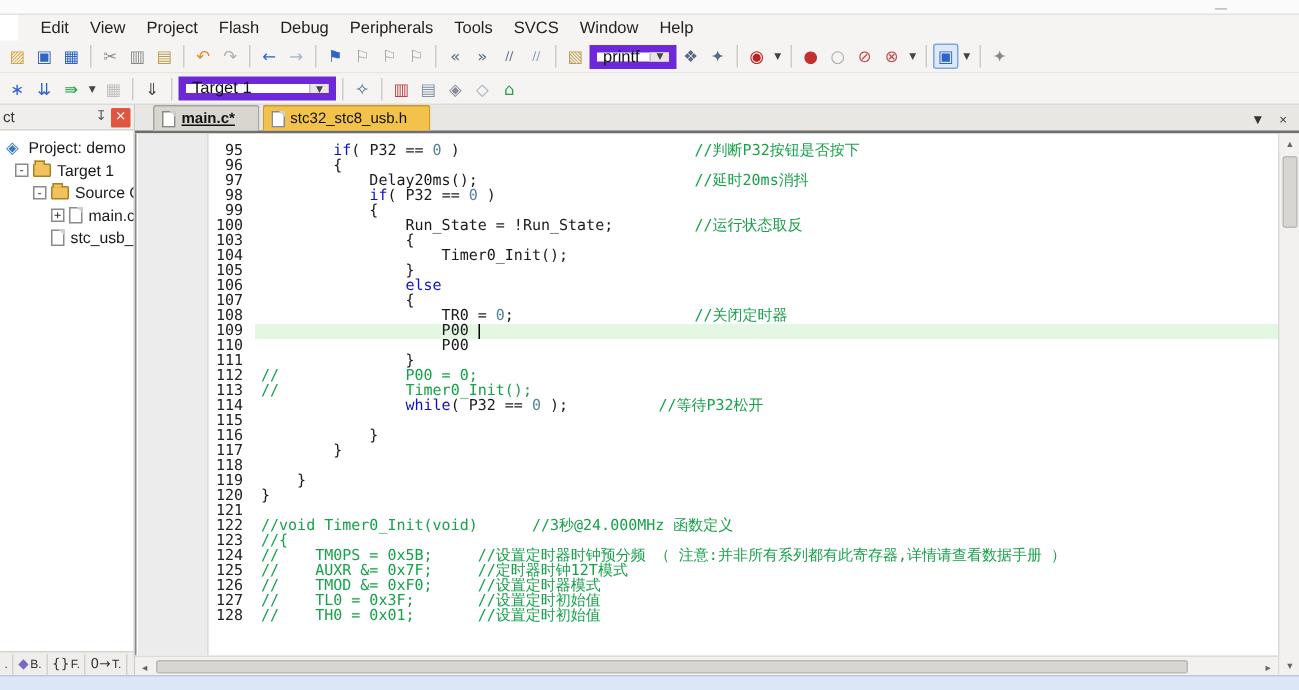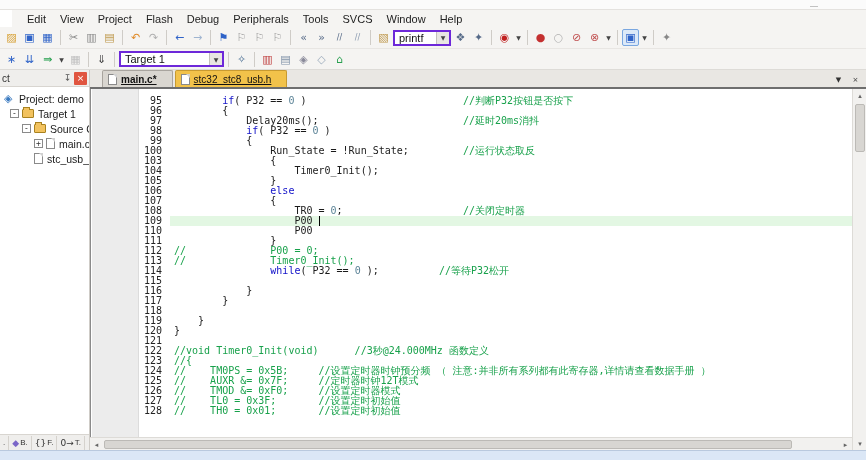--- a/index.html
+++ b/index.html
@@ -16,21 +16,21 @@
   .menu-item { font-size:11px; color:#222; padding:1px 7px; cursor:default; }
 
   
   .toolbar { position:absolute; left:0; width:866px; background:#f5f4f2; display:flex; align-items:center; gap:1px; padding-left:3px; }
   #toolbar1 { top:27px; height:22px; border-bottom:1px solid #e8e6e3; }
   #toolbar2 { top:49px; height:21px; border-bottom:1px solid #dddbd7; }
   .tb-sep { width:1px; height:15px; background:#cfccc7; margin:0 3px; }
   .ic { width:17px; height:17px; display:flex; align-items:center; justify-content:center; font-size:11px; line-height:17px; border:1px solid transparent; border-radius:2px; cursor:default; font-family:"DejaVu Sans", sans-serif; }
   .ic.hl { background:#dce9f8; border-color:#7aa7e0; }
   .dd-arrow { width:9px; height:17px; font-size:6px; color:#444; display:flex; align-items:center; justify-content:center; cursor:default; font-family:"DejaVu Sans", sans-serif;}
-  .combo { height:16px; background:#fff; border:2px solid #6d28d9; display:flex; align-items:center; font-size:11px; color:#111; }
+  .combo { height:16px; background:#fff; border:5px solid #6d28d9; display:flex; align-items:center; font-size:11px; color:#111; }
   .combo .combo-text { flex:1; padding:0 4px; white-space:nowrap; overflow:hidden; }
   .combo .combo-dd { width:13px; height:100%; background:#e8e6e2; border-left:1px solid #c2c0bc; font-size:6px; color:#444; display:flex; align-items:center; justify-content:center; font-family:"DejaVu Sans", sans-serif; }
 
   
   #sidebar { position:absolute; left:0; top:70px; width:90px; height:380px; background:#fff; border-right:1px solid #cfccc7; }
   #sidebar-header { height:17px; background:#efeeec; border-bottom:1px solid #d8d5d0; display:flex; align-items:center; font-size:10px; color:#333; padding:0 2px; }
   #sidebar-header .sh-title { flex:1; }
   #sidebar-header .sh-btn { width:13px; height:13px; display:flex; align-items:center; justify-content:center; font-size:9px; color:#555; font-family:"DejaVu Sans", sans-serif; }
   #sidebar-header .sh-close { background:#e05540; color:#fff; border-radius:1px; font-size:9px; }
   #tree { position:absolute; top:17px; left:0; right:0; bottom:16px; overflow:hidden; padding-top:4px; }
@@ -42,21 +42,21 @@
   .ic-page:after { content:""; position:absolute; right:-1px; top:-1px; border-style:solid; border-width:0 4px 4px 0; border-color:transparent #d0d0d0 transparent transparent; }
   .ic-proj { width:11px; height:11px; margin-right:4px; flex:none; color:#3a7ac0; font-size:11px; line-height:11px; font-family:"DejaVu Sans", sans-serif;}
   #side-tabs { position:absolute; left:0; bottom:0; right:0; height:16px; background:#efeeec; border-top:1px solid #d8d5d0; display:flex; align-items:center; }
   .side-tab { display:flex; align-items:center; height:14px; padding:0 3px; font-size:8px; color:#333; border-right:1px solid #d5d2cd; cursor:default; }
   .side-tab .st-ic { font-size:9px; margin-right:1px; font-family:"DejaVu Sans", sans-serif; }
 
   
   #editor { position:absolute; left:90px; top:70px; width:776px; height:380px; }
   #tabbar { position:absolute; left:0; top:0; width:776px; height:19px; background:#e9e7e3; border-bottom:2px solid #6e6e6e; display:flex; align-items:flex-end; padding-left:12px; }
   .doc-tab { height:17px; display:flex; align-items:center; padding:0 15px 0 5px; font-size:10px; color:#111; border:1px solid #a8a49e; border-bottom:none; border-radius:2px 2px 0 0; margin-right:2px; background:#d9d6d0; cursor:default; }
-  .doc-tab.active { background:#f2c24a; border-color:#c89a30;text-decoration:underline; }
+  .doc-tab.active { background:#f2c24a; border-color:#c89a30; }
   .doc-tab.underline .doc-label { font-weight:bold; text-decoration:underline; }
   .doc-tab .ic-page { margin-right:4px; }
   #tabbar-btns { position:absolute; right:4px; top:3px; display:flex; gap:4px; }
   #tabbar-btns .tb-btn { width:13px; height:13px; display:flex; align-items:center; justify-content:center; font-size:7px; color:#333; cursor:default; font-family:"DejaVu Sans", sans-serif; }
 
   #code-wrap { position:absolute; left:0; top:19px; width:762px; height:348px; background:#fff; border-left:1px solid #8a8a8a; overflow:hidden; }
   #gutter-bg { position:absolute; left:1px; top:0; width:47px; height:100%; background:#ececec; border-right:1px solid #dcdcdc; }
   #code-lines { position:absolute; left:1px; top:7px; right:0; font-family:"DejaVu Sans Mono", monospace; font-size:10px; line-height:10px; }
   .code-row { display:flex; height:10px; white-space:pre;padding-left:31px; }
   .code-row .ln { width:47px; flex:none; text-align:right; padding-right:8px; color:#222; }

